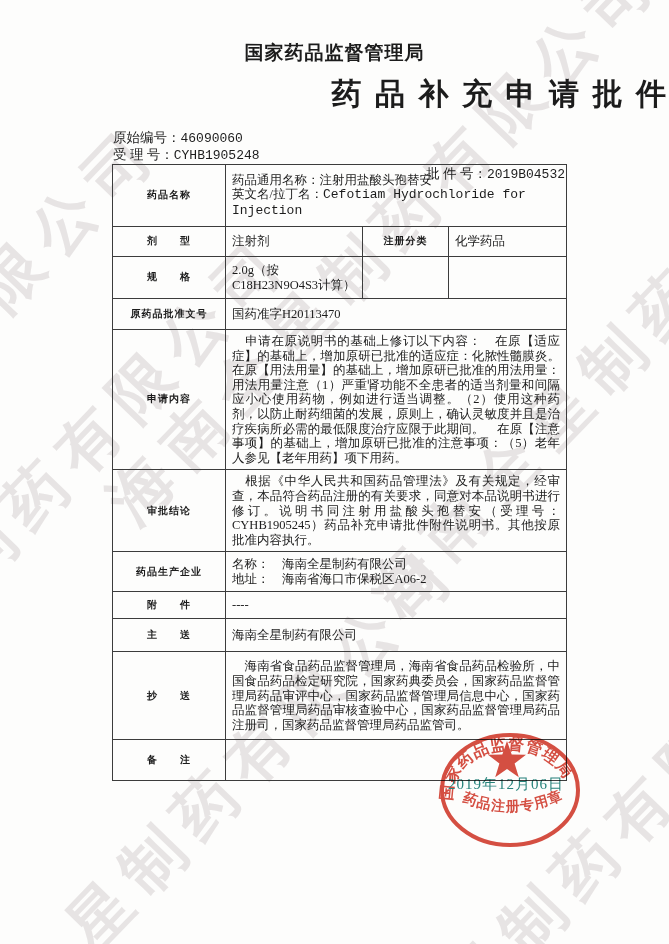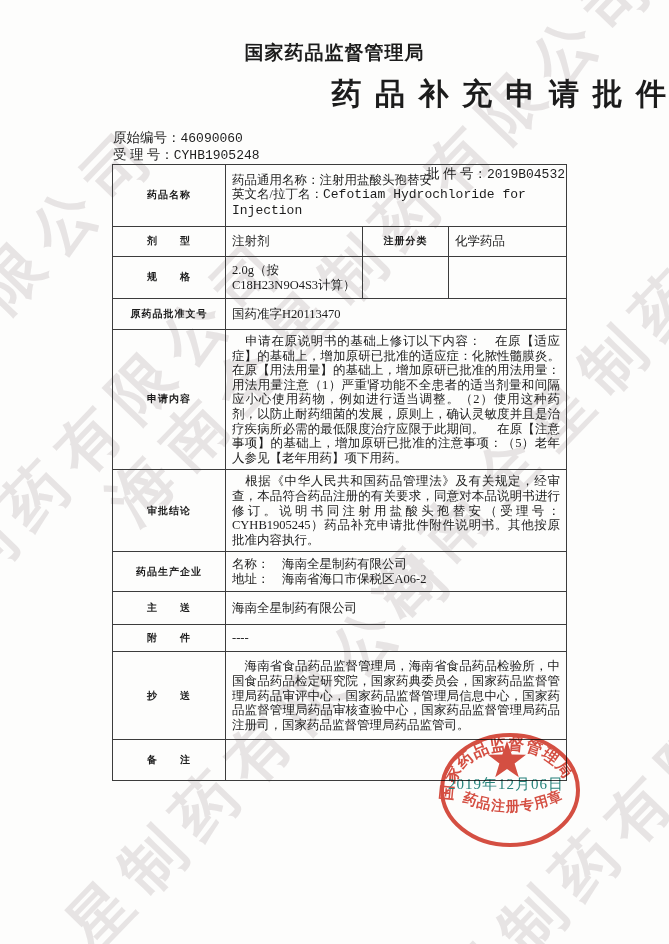--- a/index.html
+++ b/index.html
@@ -118,28 +118,28 @@
     </tr>
 
     <tr style="height:40px">
       <td class="lbl">药品生产企业</td>
       <td colspan="3" class="top">
         <div><span>名称：</span>　<span>海南全星制药有限公司</span></div>
         <div><span>地址：</span>　<span>海南省海口市保税区A06-2</span></div>
       </td>
     </tr>
 
+    <tr style="height:27px">
+      <td class="lbl">附　　件</td>
+      <td colspan="3">----</td>
+    </tr>
+
     <tr style="height:33px">
       <td class="lbl">主　　送</td>
       <td colspan="3">海南全星制药有限公司</td>
-    </tr>
-
-    <tr style="height:27px">
-      <td class="lbl">附　　件</td>
-      <td colspan="3">----</td>
     </tr>
 
     <tr style="height:88px">
       <td class="lbl">抄　　送</td>
       <td colspan="3" class="top para">　海南省食品药品监督管理局，海南省食品药品检验所，中国食品药品检定研究院，国家药典委员会，国家药品监督管理局药品审评中心，国家药品监督管理局信息中心，国家药品监督管理局药品审核查验中心，国家药品监督管理局药品注册司，国家药品监督管理局药品监管司。</td>
     </tr>
 
     <tr style="height:41px">
       <td class="lbl">备　　注</td>
       <td colspan="3"></td>

